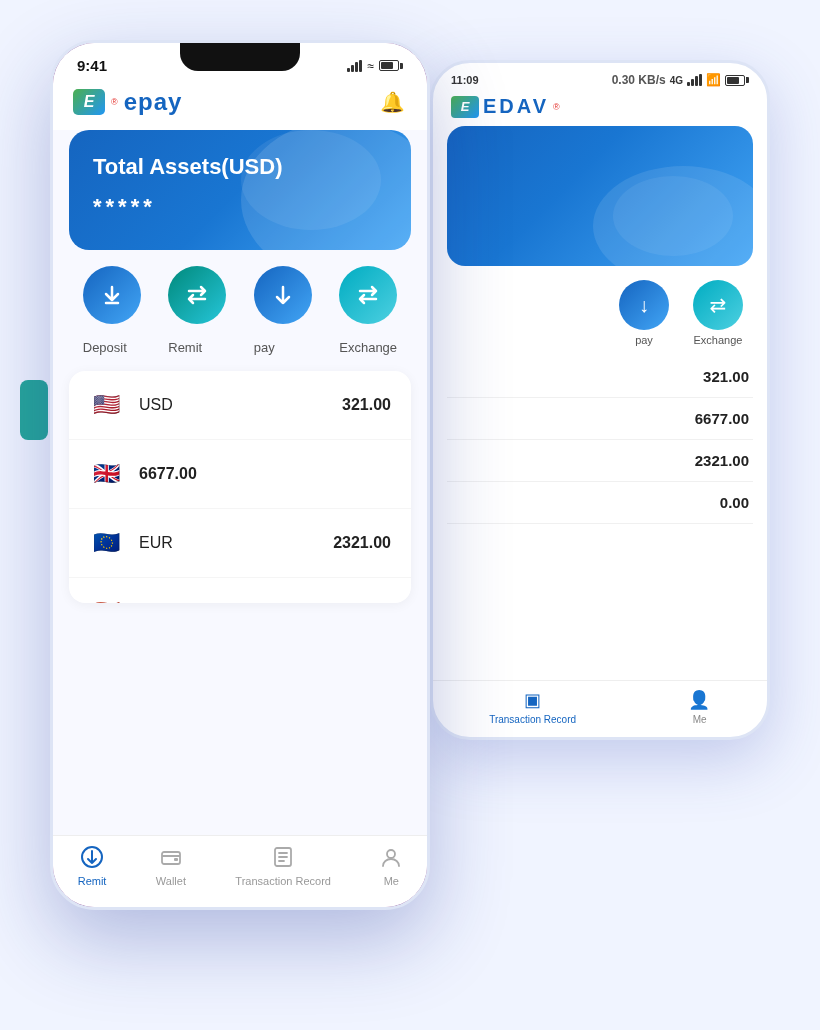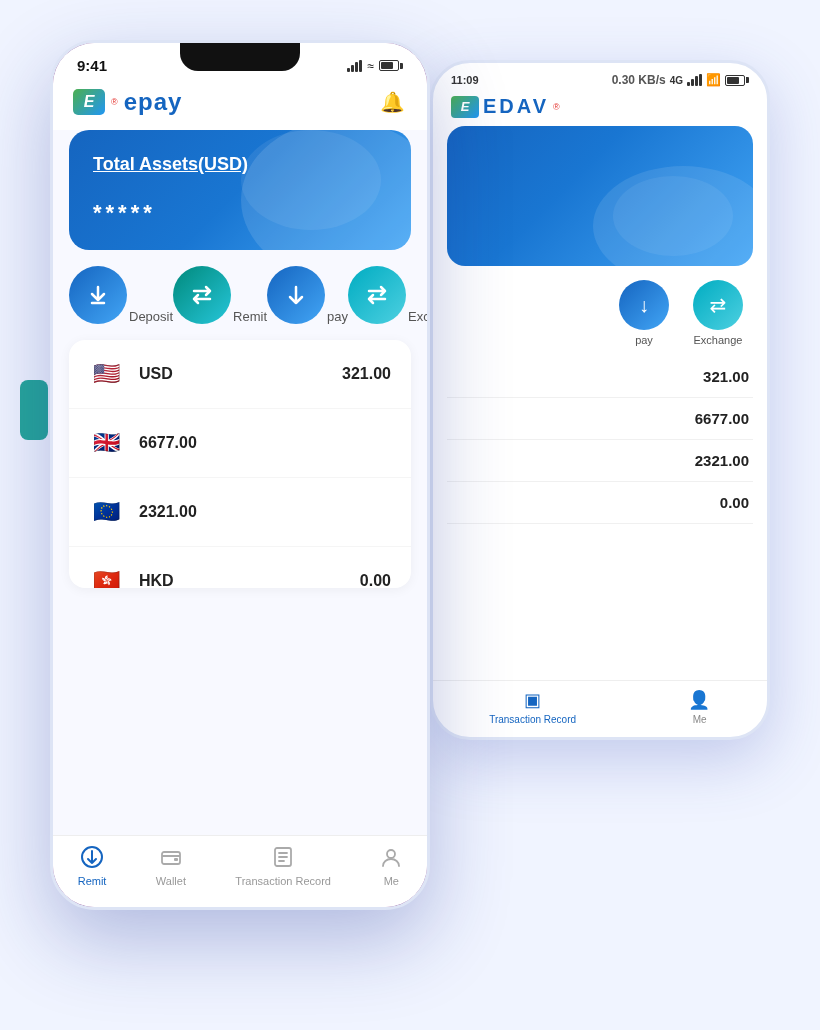--- a/index.html
+++ b/index.html
@@ -302,46 +302,46 @@
       position: absolute;
       bottom: 20px;
       right: 30px;
       width: 140px;
       height: 100px;
       background: rgba(255,255,255,0.08);
       border-radius: 50%;
     }
 
     .asset-label {
-      font-size: 18px;
+      font-size: 22px;
       font-weight: 700;
       color: white;
-      margin-bottom: 25px;
-      text-decoration: underline;
+      margin-bottom: 14px;
     }
 
     .asset-masked {
       font-size: 22px;
       font-weight: 700;
       color: white;
       letter-spacing: 4px;
     }
 
     
     .quick-actions {
       display: flex;
       justify-content: space-around;
       padding: 0 16px 16px;
       background: #f8f9ff;
     }
 
     .action-item {
       display: flex;
-      align-items: flex-end;
-      gap: 2px;
+      flex-direction: column;
+      align-items: flex-start;
+      gap: 16px;
     }
 
     .action-circle {
       width: 58px;
       height: 58px;
       border-radius: 50%;
       display: flex;
       align-items: center;
       justify-content: center;
       font-size: 24px;
@@ -383,21 +383,21 @@
       display: flex;
       align-items: center;
       justify-content: center;
       font-size: 22px;
       overflow: hidden;
     }
 
     .currency-name {
       flex: 1;
       font-size: 16px;
-      font-weight: 700;
+      font-weight: 400;
       color: #222;
     }
 
     .currency-amount {
       font-size: 16px;
       font-weight: 600;
       color: #222;
     }
 
     
@@ -670,20 +670,21 @@
           <div class="currency-flag">🇺🇸</div>
           <span class="currency-name">USD</span>
           <span class="currency-amount">321.00</span>
         </div>
         <div class="currency-item">
           <div class="currency-flag">🇬🇧</div>
           <span class="currency-amount">6677.00</span>
         </div>
         <div class="currency-item">
           <div class="currency-flag">🇪🇺</div>
+          <span class="currency-name">EUR</span>
           <span class="currency-amount">2321.00</span>
         </div>
         <div class="currency-item">
           <div class="currency-flag">🇭🇰</div>
           <span class="currency-name">HKD</span>
           <span class="currency-amount">0.00</span>
         </div>
       </div>
 
       <div style="flex:1"></div>

